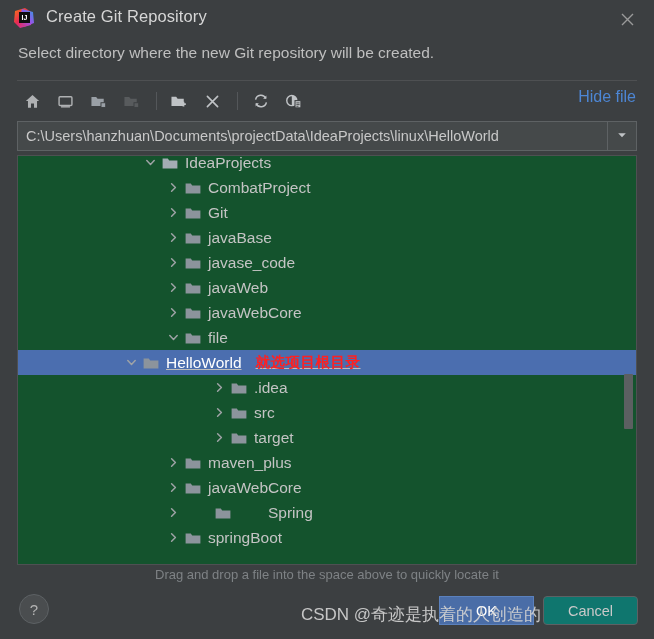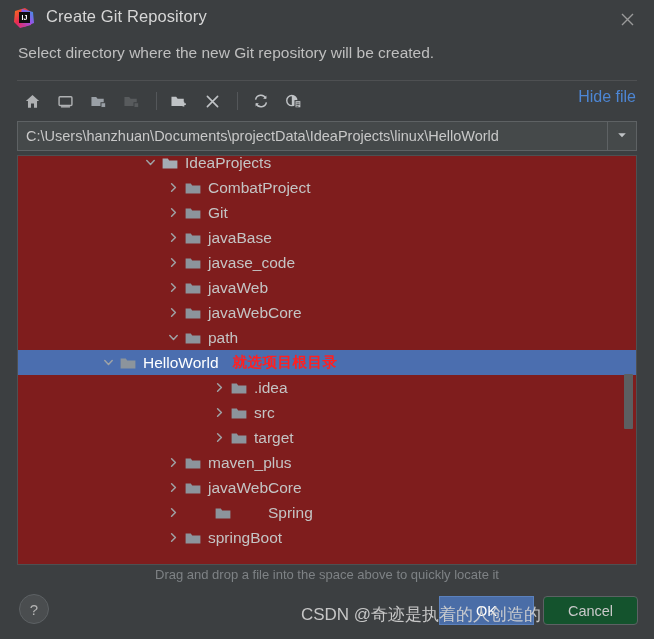--- a/index.html
+++ b/index.html
@@ -89,21 +89,21 @@
     width: 30px; height: 30px;
     background: #45494a; border: 1px solid #5e6264;
     display: flex; align-items: center; justify-content: center;
     cursor: pointer;
   }
 
   
   .tree-panel {
     position: absolute; left: 17px; top: 155px;
     width: 620px; height: 410px;
-    background: #7f1d1d; border: 1px solid #4e5052;
+    background: #14532d; border: 1px solid #4e5052;
     overflow: hidden;
   }
   .tree-scroll {
     position: absolute; left: 0; top: -6px; width: 620px; height: 420px;
     overflow: hidden;
   }
   .trow {
     position: relative;
     height: 25px;
     display: flex; align-items: center;
@@ -157,21 +157,21 @@
     width: 95px; height: 29px; border-radius: 0;
     background: #4a6da7; border: 1px solid #5b81bd;
     color: #ffffff; font-size: 14.5px;
     display: flex; align-items: center; justify-content: center;
     cursor: pointer;
     font-family: "Liberation Sans", sans-serif;
   }
   .cancel-btn {
     position: absolute; left: 543px; top: 596px;
     width: 95px; height: 29px; border-radius: 4px;
-    background: #14532d; border: 1px solid #5d6164;
+    background: #0f766e; border: 1px solid #5d6164;
     color: #c9c9c9; font-size: 14.5px;
     display: flex; align-items: center; justify-content: center;
     cursor: pointer;
     font-family: "Liberation Sans", sans-serif;
   }
 
   
   .watermark {
     position: absolute; left: 0; top: 603px; width: 654px;
     text-align: center;
@@ -376,23 +376,23 @@
         </div>
         <div class="trow" style="padding-left: 149px;">
           <span class="twist">
             <svg width="11" height="11" viewBox="0 0 11 11">
               <path fill="none" stroke="#9fa3a6" stroke-width="1.5" stroke-linecap="round" stroke-linejoin="round" d="M1.8 3.6 L5.5 7.4 L9.2 3.6"></path>
             </svg>
           </span>
           <span class="folder-ico"><svg width="16" height="13" viewBox="0 0 16 13">
               <path fill="#8c949c" d="M0.6 1.6 h5.2 l1.4 1.9 h8.2 v7.9 h-14.8 Z"></path>
             </svg></span>
-          <span class="tlabel">path</span>
-        </div>
-        <div class="trow selected" style="padding-left: 84px;">
+          <span class="tlabel">file</span>
+        </div>
+        <div class="trow selected" style="padding-left: 107px; text-decoration: underline;">
           <span class="twist">
             <svg width="11" height="11" viewBox="0 0 11 11">
               <path fill="none" stroke="#9fa3a6" stroke-width="1.5" stroke-linecap="round" stroke-linejoin="round" d="M1.8 3.6 L5.5 7.4 L9.2 3.6"></path>
             </svg>
           </span>
           <span class="folder-ico"><svg width="16" height="13" viewBox="0 0 16 13">
               <path fill="#8c949c" d="M0.6 1.6 h5.2 l1.4 1.9 h8.2 v7.9 h-14.8 Z"></path>
             </svg></span>
           <span class="tlabel">HelloWorld</span>
           <span class="annot">就选项目根目录</span>

